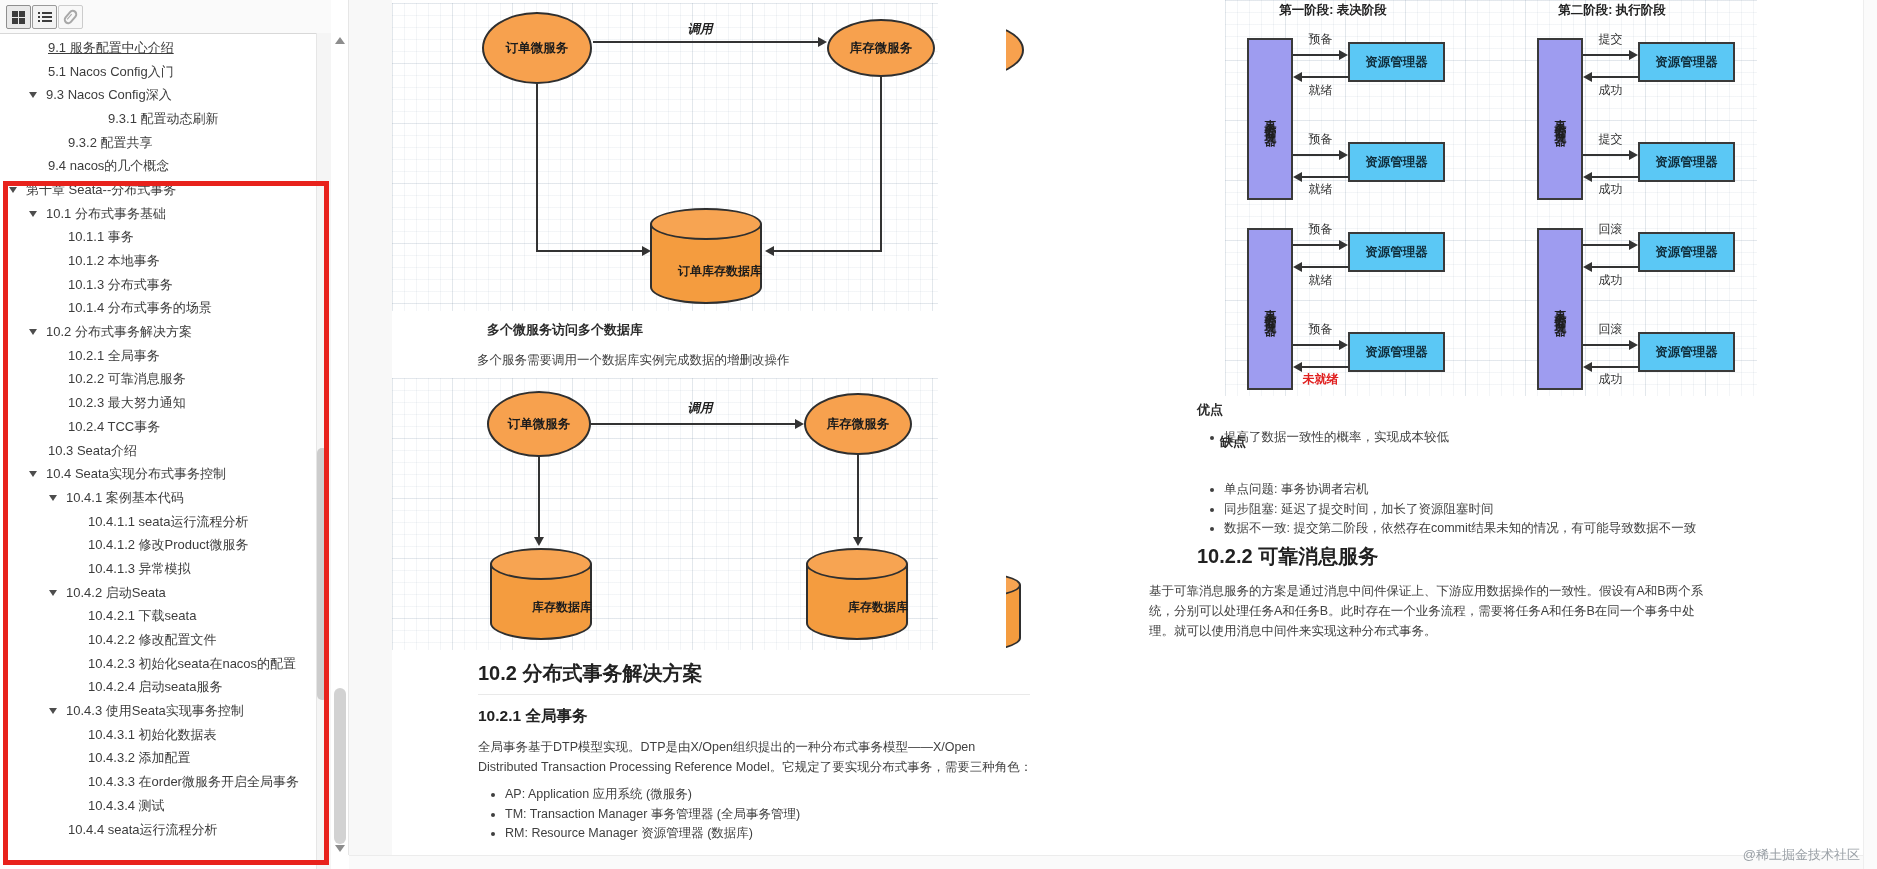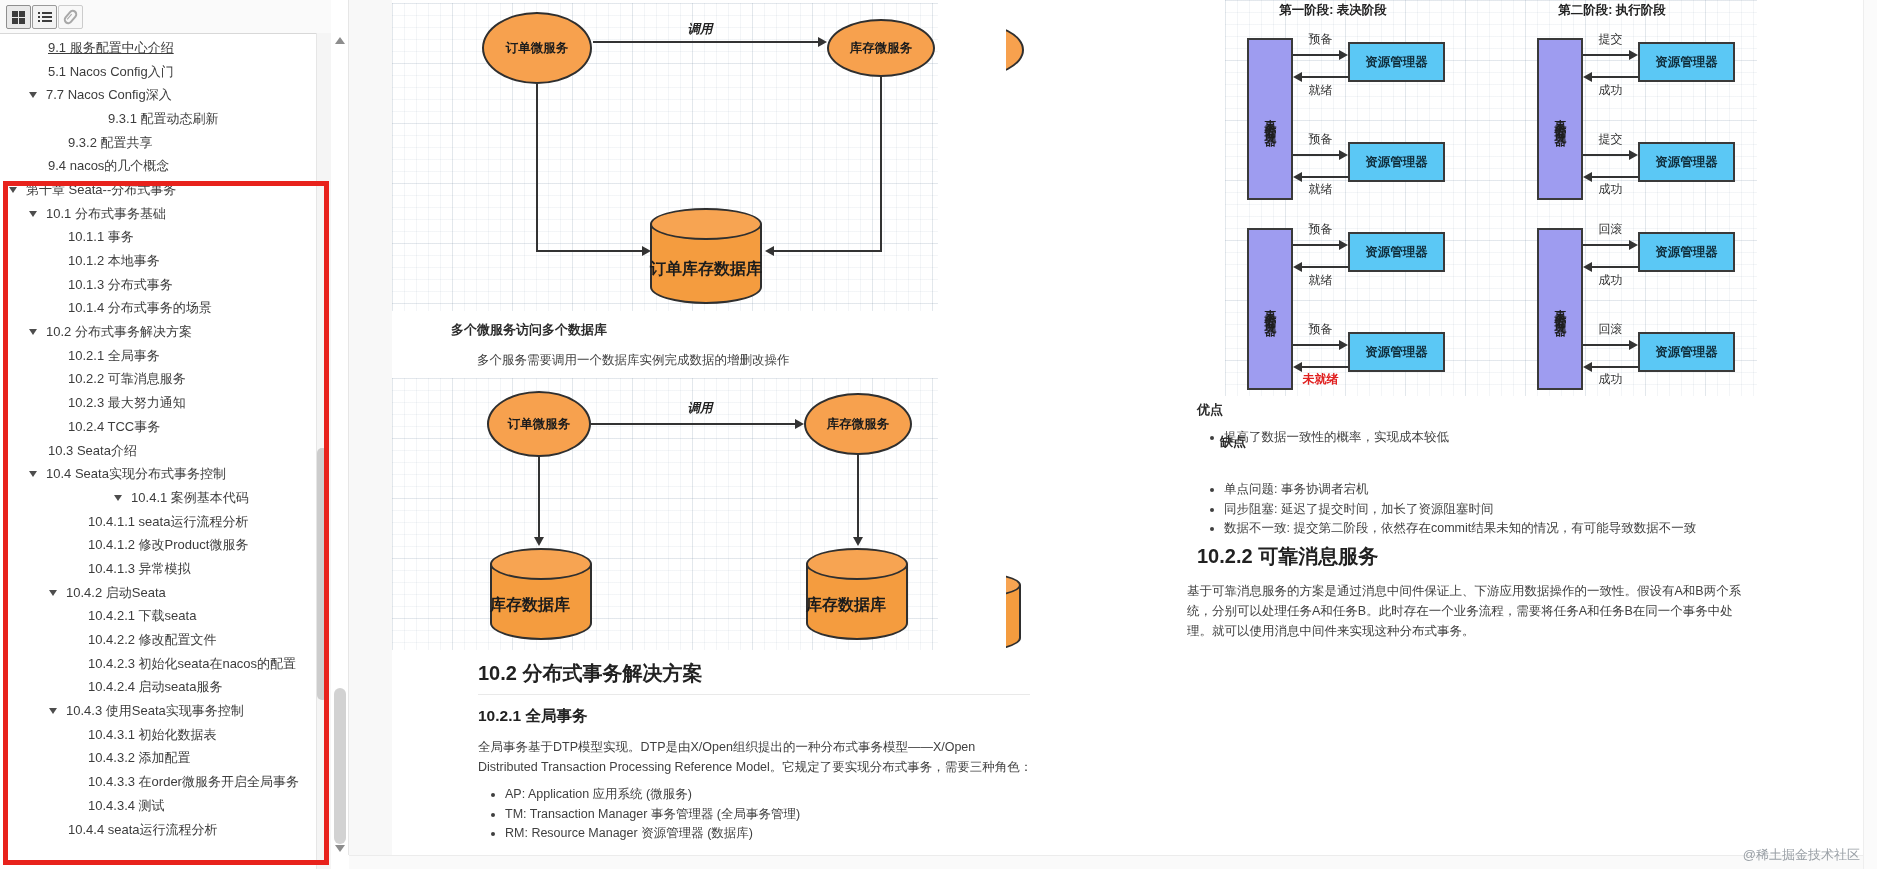--- a/index.html
+++ b/index.html
@@ -60,21 +60,21 @@
   .vl{position:absolute;width:2px;background:#333;}
   .ah{position:absolute;width:0;height:0;border-style:solid;}
   .ah-r{border-width:5px 0 5px 9px;border-color:transparent transparent transparent #333;}
   .ah-l{border-width:5px 9px 5px 0;border-color:transparent #333 transparent transparent;}
   .ah-d{border-width:9px 5px 0 5px;border-color:#333 transparent transparent transparent;}
   .call-lbl{position:absolute;font-size:12.5px;font-weight:700;font-style:italic;color:#222;width:80px;text-align:center;}
   .cyl{position:absolute;}
   .cyl .c-bot{position:absolute;left:0;right:0;bottom:0;height:34px;border-radius:50%;background:#F49C3F;border:2px solid #2f2f2f;box-sizing:border-box;}
   .cyl .c-body{position:absolute;left:0;right:0;top:16px;bottom:17px;background:#F49C3F;border-left:2px solid #2f2f2f;border-right:2px solid #2f2f2f;box-sizing:border-box;}
   .cyl .c-top{position:absolute;left:0;right:0;top:0;height:32px;border-radius:50%;background:#F7A452;border:2px solid #2f2f2f;box-sizing:border-box;}
-  .cyl .c-label{position:absolute;left:0;right:0;bottom:24px;text-align:left;font-size:16px;font-weight:700;color:#1c1c1c;}
+  .cyl .c-label{position:absolute;left:0;right:0;bottom:24px;text-align:right;font-size:12px;font-weight:700;color:#1c1c1c;}
 
   
   .doc-h2{position:absolute;font-size:20px;font-weight:700;color:#212121;}
   .doc-h3{position:absolute;font-size:15.5px;font-weight:700;color:#212121;}
   .doc-p{position:absolute;font-size:12.5px;line-height:20px;color:#3f3f3f;}
   .doc-b{position:absolute;font-size:13px;font-weight:700;color:#2b2b2b;}
   .doc-ul{position:absolute;margin:0;padding-left:15px;font-size:12.5px;color:#3f3f3f;}
   .doc-ul li{margin-bottom:5px;line-height:14.5px;}
   .h-rule{position:absolute;height:1px;background:#e9e9e9;}
 
@@ -108,21 +108,21 @@
 
   <div id="toc-list">
       <div class="toc-row" style="padding-left: 48px; text-decoration: underline;">
         <span>9.1 服务配置中心介绍</span>
       </div>
       <div class="toc-row" style="padding-left: 48px;">
         <span>5.1 Nacos Config入门</span>
       </div>
       <div class="toc-row" style="padding-left: 29px;">
         <span class="toc-arrow"></span>
-        <span>7.7 Nacos Config深入</span>
+        <span>9.3 Nacos Config深入</span>
       </div>
       <div class="toc-row" style="padding-left: 108px; text-align: right;">
         <span>9.3.1 配置动态刷新</span>
       </div>
       <div class="toc-row" style="padding-left: 68px;">
         <span>9.3.2 配置共享</span>
       </div>
       <div class="toc-row" style="padding-left: 48px;">
         <span>9.4 nacos的几个概念</span>
       </div>
@@ -162,21 +162,21 @@
       <div class="toc-row" style="padding-left: 68px;">
         <span>10.2.4 TCC事务</span>
       </div>
       <div class="toc-row" style="padding-left: 48px;">
         <span>10.3 Seata介绍</span>
       </div>
       <div class="toc-row" style="padding-left: 29px;">
         <span class="toc-arrow"></span>
         <span>10.4 Seata实现分布式事务控制</span>
       </div>
-      <div class="toc-row" style="padding-left: 49px; justify-content: center;">
+      <div class="toc-row" style="padding-left: 49px;">
         <span class="toc-arrow"></span>
         <span>10.4.1 案例基本代码</span>
       </div>
       <div class="toc-row" style="padding-left: 88px;">
         <span>10.4.1.1 seata运行流程分析</span>
       </div>
       <div class="toc-row" style="padding-left: 88px;">
         <span>10.4.1.2 修改Product微服务</span>
       </div>
       <div class="toc-row" style="padding-left: 88px;">
@@ -251,21 +251,21 @@
     <div class="hl" style="left:382px;top:247px;width:106px;"></div>
     <div class="ah ah-l" style="left:373px;top:243px;"></div>
     <div class="cyl" style="left:258px;top:205px;width:112px;height:96px;">
       <div class="c-bot"></div>
         <div class="c-body"></div>
         <div class="c-top"></div>
       <div class="c-label">订单库存数据库</div>
     </div>
   </div>
 
-  <div class="doc-b" style="left:451px;top:321px;">多个微服务访问多个数据库</div>
+  <div class="doc-b" style="left:487px;top:321px;">多个微服务访问多个数据库</div>
   <div class="doc-p" style="left:477px;top:350px;">多个服务需要调用一个数据库实例完成数据的增删改操作</div>
 
   <div class="abs grid-bg" style="left:392px;top:378px;width:546px;height:272px;">
     <div class="ell" style="left:95px;top:13px;width:104px;height:66px;">
         <span>订单微服务</span>
       </div>
     <div class="ell" style="left:412px;top:15px;width:108px;height:62px;">
         <span>库存微服务</span>
       </div>
     <span class="call-lbl" style="left:268px;top:22px;">调用</span>
@@ -399,16 +399,16 @@
   <ul class="doc-ul" style="left:1209px;top:430px;width:560px;">
     <li>提高了数据一致性的概率，实现成本较低</li>
   </ul>
   <div class="doc-b" style="left:1197px;top:433px;margin-left:23px;">缺点</div>
   <ul class="doc-ul" style="left:1209px;top:482px;width:560px;">
     <li>单点问题: 事务协调者宕机</li>
     <li>同步阻塞: 延迟了提交时间，加长了资源阻塞时间</li>
     <li>数据不一致: 提交第二阶段，依然存在commit结果未知的情况，有可能导致数据不一致</li>
   </ul>
   <div class="doc-h2" style="left:1197px;top:543px;">10.2.2 可靠消息服务</div>
-  <div class="doc-p" style="left:1187px;top:581px;width:556px;">基于可靠消息服务的方案是通过消息中间件保证上、下游应用数据操作的一致性。假设有A和B两个系统，分别可以处理任务A和任务B。此时存在一个业务流程，需要将任务A和任务B在同一个事务中处理。就可以使用消息中间件来实现这种分布式事务。</div>
+  <div class="doc-p" style="left:1149px;top:581px;width:556px;">基于可靠消息服务的方案是通过消息中间件保证上、下游应用数据操作的一致性。假设有A和B两个系统，分别可以处理任务A和任务B。此时存在一个业务流程，需要将任务A和任务B在同一个事务中处理。就可以使用消息中间件来实现这种分布式事务。</div>
 
   <div id="watermark">@稀土掘金技术社区</div>
 </div>
 
 </body></html>

